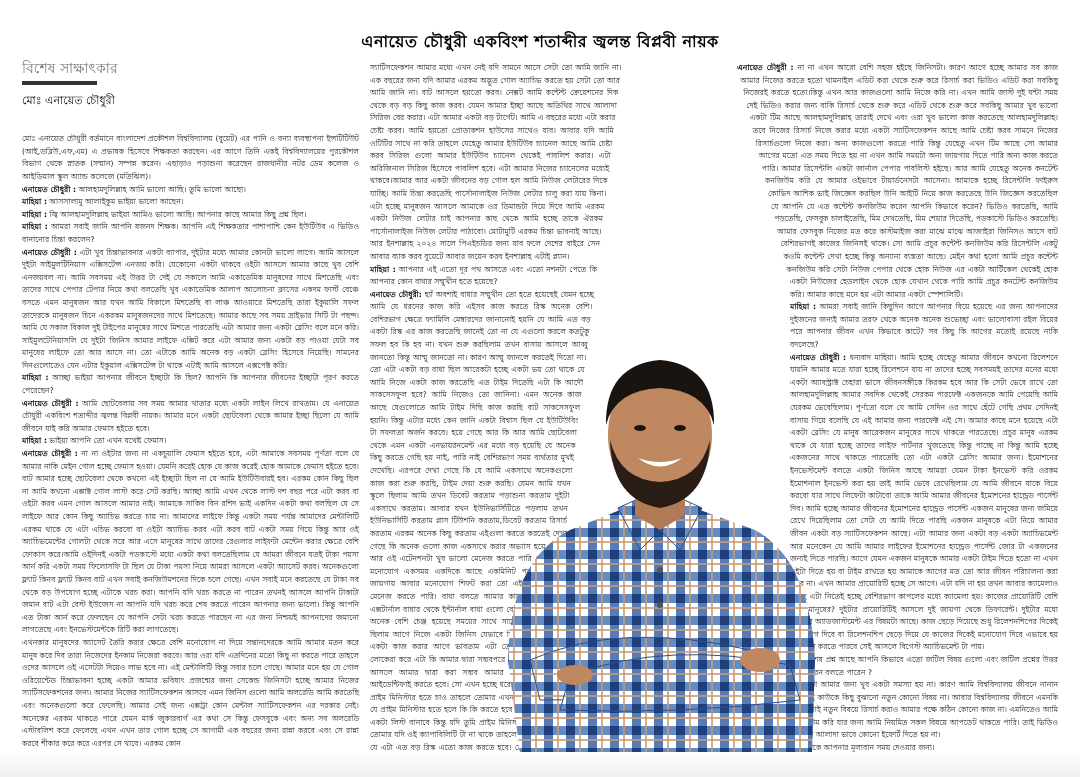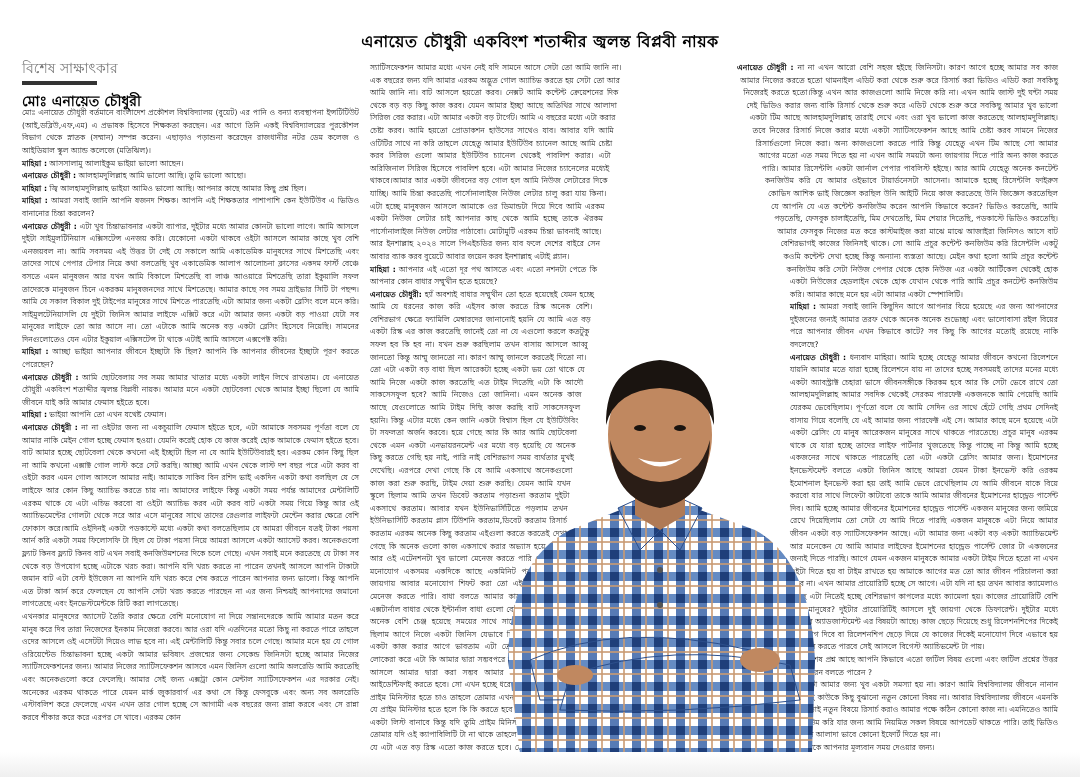--- a/index.html
+++ b/index.html
@@ -17,21 +17,21 @@
   .col {
     position: absolute; top: 62px; font-size: 7.6px; line-height: 12.6px;
     text-align: justify; color: #222;
   }
   .col p { margin: 0 0 0 0; }
   .col1 { left: 22px; width: 337px; }
   .col2 { left: 370px; width: 337px; }
   .col3 { left: 720px; width: 338px; }
   .section-label { font-size: 14px; color: #777; margin-bottom: 6px; }
   .section-rule { width: 75px; height: 4px; background: #333; margin-bottom: 10px; }
-  .byline-name { font-size: 14px; font-weight: bold; margin-bottom: 0; color: #000; }
+  .byline-name { font-size: 11px; font-weight: normal; margin-bottom: 26px; color: #000; }
   .intro { margin-bottom: 8px; }
   .interviewer-line { margin-bottom: 14px; }
   .spk { font-weight: bold; color: #000; margin-top: 34px; }
   .qa p { margin: 0; }
   .photo {
     position: absolute; left: 500px; top: 330px; width: 320px; height: 423px;
   }
   .wrap-left { float: right; width: 140px; height: 480px; shape-outside: polygon(40% 0, 100% 0, 100% 100%, 0 100%, 0 62%); }
   .footer-fade {
     position: absolute; left: 0; top: 752px; width: 1080px; height: 25px;
@@ -42,22 +42,22 @@
 <body>
 
 <h1 class="headline">এনায়েত চৌধুরী একবিংশ শতাব্দীর জ্বলন্ত বিপ্লবী নায়ক</h1>
 
 <div class="col col1">
   <div class="section-label">বিশেষ সাক্ষাৎকার</div>
   <div class="section-rule"></div>
   <div class="byline-name">মোঃ এনায়েত চৌধুরী</div>
   <p class="intro">মোঃ এনায়েত চৌধুরী বর্তমানে বাংলাদেশ প্রকৌশল বিশ্ববিদ্যালয় (বুয়েট) এর পানি ও বন্যা ব্যবস্থাপনা ইন্সটিটিউট (আই,ডব্লিউ,এফ,এম) এ প্রভাষক হিসেবে শিক্ষকতা করছেন। এর আগে তিনি একই বিশ্ববিদ্যালয়ের পুরকৌশল বিভাগ থেকে স্নাতক (সম্মান) সম্পন্ন করেন। এছাড়াও পড়াশুনা করেছেন রাজধানীর নটর ডেম কলেজ ও আইডিয়াল স্কুল অ্যান্ড কলেজে (মতিঝিল)।</p>
   <div class="qa">
+      <p><span class="spk">এনায়েত চৌধুরী :</span> <span>আলহামদুলিল্লাহ আমি ভালো আছি। তুমি ভালো আছো।</span></p>
       <p><span class="spk">মাহিয়া :</span> <span>আসসালামু আলাইকুম ভাইয়া ভালো আছেন।</span></p>
-      <p><span class="spk">এনায়েত চৌধুরী :</span> <span>আলহামদুলিল্লাহ আমি ভালো আছি। তুমি ভালো আছো।</span></p>
       <p><span class="spk">মাহিয়া :</span> <span>জ্বি আলহামদুলিল্লাহ ভাইয়া আমিও ভালো আছি। আপনার কাছে আমার কিছু প্রশ্ন ছিল।</span></p>
       <p><span class="spk">মাহিয়া :</span> <span>আমরা সবাই জানি আপনি ষজনদ শিক্ষক। আপনি এই শিক্ষকতার পাশাপাশি কেন ইউটিউব এ ভিডিও বানানোর চিন্তা করলেন?</span></p>
       <p><span class="spk">এনায়েত চৌধুরী :</span> <span>এটা খুব চিন্তাভাবনার একটা ব্যাপার, দুইটার মধ্যে আমার কোনটা ভালো লাগে। আমি আসলে দুইটা সাইমুলটিনিয়াস এক্সিসটেন্স এনজয় করি। যেকোনো একটা থাকবে ওইটা আসলে আমার কাছে খুব বেশি এনজয়বল না। আমি সবসময় এই উত্তর টা দেই যে সকালে আমি একাডেমিক মানুষদের সাথে মিশতেছি এবং তাদের সাথে পেপার টেপার নিয়ে কথা বলতেছি খুব একাডেমিক আলাপ আলোচনা ক্লাসের একদম ফার্স্ট বেঞ্চে বসতে এমন মানুষজন আর যখন আমি বিকালে মিশতেছি বা লাঞ্চ আওয়ারে মিশতেছি তারা ইকুয়ালি সফল তাদেরকে মানুষজন চিনে একরকম মানুষজনদের সাথে মিশতেছে। আমার কাছে সব সময় দ্রাইভার সিটি টা পছন্দ। আমি যে সকাল বিকাল দুই টাইপের মানুষের সাথে মিশতে পারতেছি এটা আমার জন্য একটা ব্লেসিং বলে মনে করি। সাইমুলটেনিয়াসলি যে দুইটা জিনিস আমার লাইফে এক্সিট করে এটা আমার জন্য একটা বড় পাওয়া যেটা সব মানুষের লাইফে তো আর আসে না। তো এটাকে আমি অনেক বড় একটা ব্লেসিং হিসেবে নিয়েছি। সামনের দিনগুলোতেও যেন এটার ইকুয়াল এক্সিসটেন্স টা থাকে এটাই আমি আসলে এক্সপেক্ট করি।</span></p>
       <p><span class="spk">মাহিয়া :</span> <span>আচ্ছা ভাইয়া আপনার জীবনে ইচ্ছাটা কি ছিল? আপনি কি আপনার জীবনের ইচ্ছাটা পূরণ করতে পেরেছেন?</span></p>
       <p><span class="spk">এনায়েত চৌধুরী :</span> <span>আমি ছোটবেলায় সব সময় আমার খাতার মধ্যে একটা লাইন লিখে রাখতাম। যে এনায়েত চৌধুরী একবিংশ শতাব্দীর জ্বলন্ত বিপ্লবী নায়ক। আমার মনে একটা ছোটবেলা থেকে আমার ইচ্ছা ছিলো যে আমি জীবনে যাই করি আমার ফেমাস হইতে হবে।</span></p>
       <p><span class="spk">মাহিয়া :</span> <span>ভাইয়া আপনি তো এখন যথেষ্ট ফেমাস।</span></p>
       <p><span class="spk">এনায়েত চৌধুরী :</span> <span>না না ওইটার জন্য না একচুয়ালি ফেমাস হইতে হবে, এটা আমাকে সবসময় পূর্ণতা বলে যে আমার নাকি মেইন গোল হচ্ছে ফেমাস হওয়া। যেমনি করেই হোক যে কাজ করেই হোক আমাকে ফেমাস হইতে হবে। বাট আমার হচ্ছে ছোটবেলা থেকে কখনো এই ইচ্ছাটা ছিল না যে আমি ইউটিউবারই হব। এরকম কোন কিছু ছিল না আমি কখনো এক্সাক্ট গোল লাস্ট করে সেট করছি। আচ্ছা আমি এখন থেকে লাস্ট দশ বছর পরে এটা করব বা ওইটা করব এমন গোল আসলে আমার নাই। আমাকে সাকিব বিন রশিদ ভাই একদিন একটা কথা বলছিল যে সে লাইফে আর কোন কিছু অ্যাচিভ করতে চায় না। আমাদের লাইফে কিন্তু একটা সময় পর্যন্ত আমাদের মেন্টালিটি এরকম থাকে যে এটা এচিভ করবো বা ওইটা অ্যাচিভ করব এটা করব বাট একটা সময় গিয়ে কিন্তু আর ওই অ্যাচিভমেন্টের গোলটা থেকে সরে আর এসে মানুষের সাথে তাদের রেগুলার লাইফটা মেন্টেন করার ক্ষেত্রে বেশি ফোকাস করে।আমি ওইদিনই একটা পডকাস্টে মধ্যে একটা কথা বলতেছিলাম যে আমরা জীবনে যতই টাকা পয়সা আর্ন করি একটা সময় ফিলোসফি টা ছিল যে টাকা পয়সা নিয়ে আমরা আসলে একটা অ্যাসেট করব। অনেকগুলো ফ্ল্যাট কিনব ফ্ল্যাট কিনব বাট এখন সবাই কনজিউমশনের দিকে চলে গেছে। এখন সবাই মনে করতেছে যে টাকা সব থেকে বড় উপযোগ হচ্ছে এটাকে খরচ করা। আপনি যদি খরচ করতে না পারেন তখনই আসলে আপনি টাকাটা জমান বাট এটা বেস্ট ইউজেস না আপনি যদি খরচ করে শেষ করতে পারেন আপনার জন্য ভালো। কিন্তু আপনি এত টাকা আর্ন করে ফেলছেন যে আপনি সেটা খরচ করতে পারছেন না এর জন্য নিশ্চয়ই আপনাদের জমানো লাগতেছে এবং ইনভেস্টমেন্টকে রিটি করা লাগতেছে।</span></p>
       <p><span>এখনকার মানুষদের অ্যাসেট তৈরি করার ক্ষেত্রে বেশি মনোযোগ না দিয়ে সন্তানদেরকে আমি আমার মতন করে মানুষ করে দিব তারা নিজেদের ইনকাম নিজেরা করবে। আর ওরা যদি এতদিনের মতো কিছু না করতে পারে তাহলে ওদের আসলে ওই এসেটটা দিয়েও লাভ হবে না। এই মেন্টালিটি কিন্তু সবার চলে গেছে। আমার মনে হয় যে গোল ওরিয়েন্টেড চিন্তাভাবনা হচ্ছে একটা আমার ভবিষ্যৎ প্রজন্মের জন্য সেকেন্ড জিনিসটা হচ্ছে আমার নিজের স্যাটিসফেকশনের জন্য। আমার নিজের স্যাটিসফেকশন আসবে এমন জিনিস গুলো আমি অলরেডি আমি করতেছি এবং অনেকগুলো করে ফেলেছি। আমার সেই জন্য এক্সট্রা কোন মেন্টাল স্যাটিসফেকশন এর দরকার নেই। অনেকের এরকম থাকতে পারে যেমন মার্ক জুকারবার্গ এর কথা সে কিন্তু ফেসবুকে এবং অন্য সব অলরেডি এস্টাবলিশ করে ফেলেছে এখন এখন তার গোল হচ্ছে সে আগামী এক বছরের জন্য রান্না করবে এবং সে রান্না করবে শীকার করে করে এরপর সে খাবে। এরকম কোন</span></p>
     </div>
 </div>

